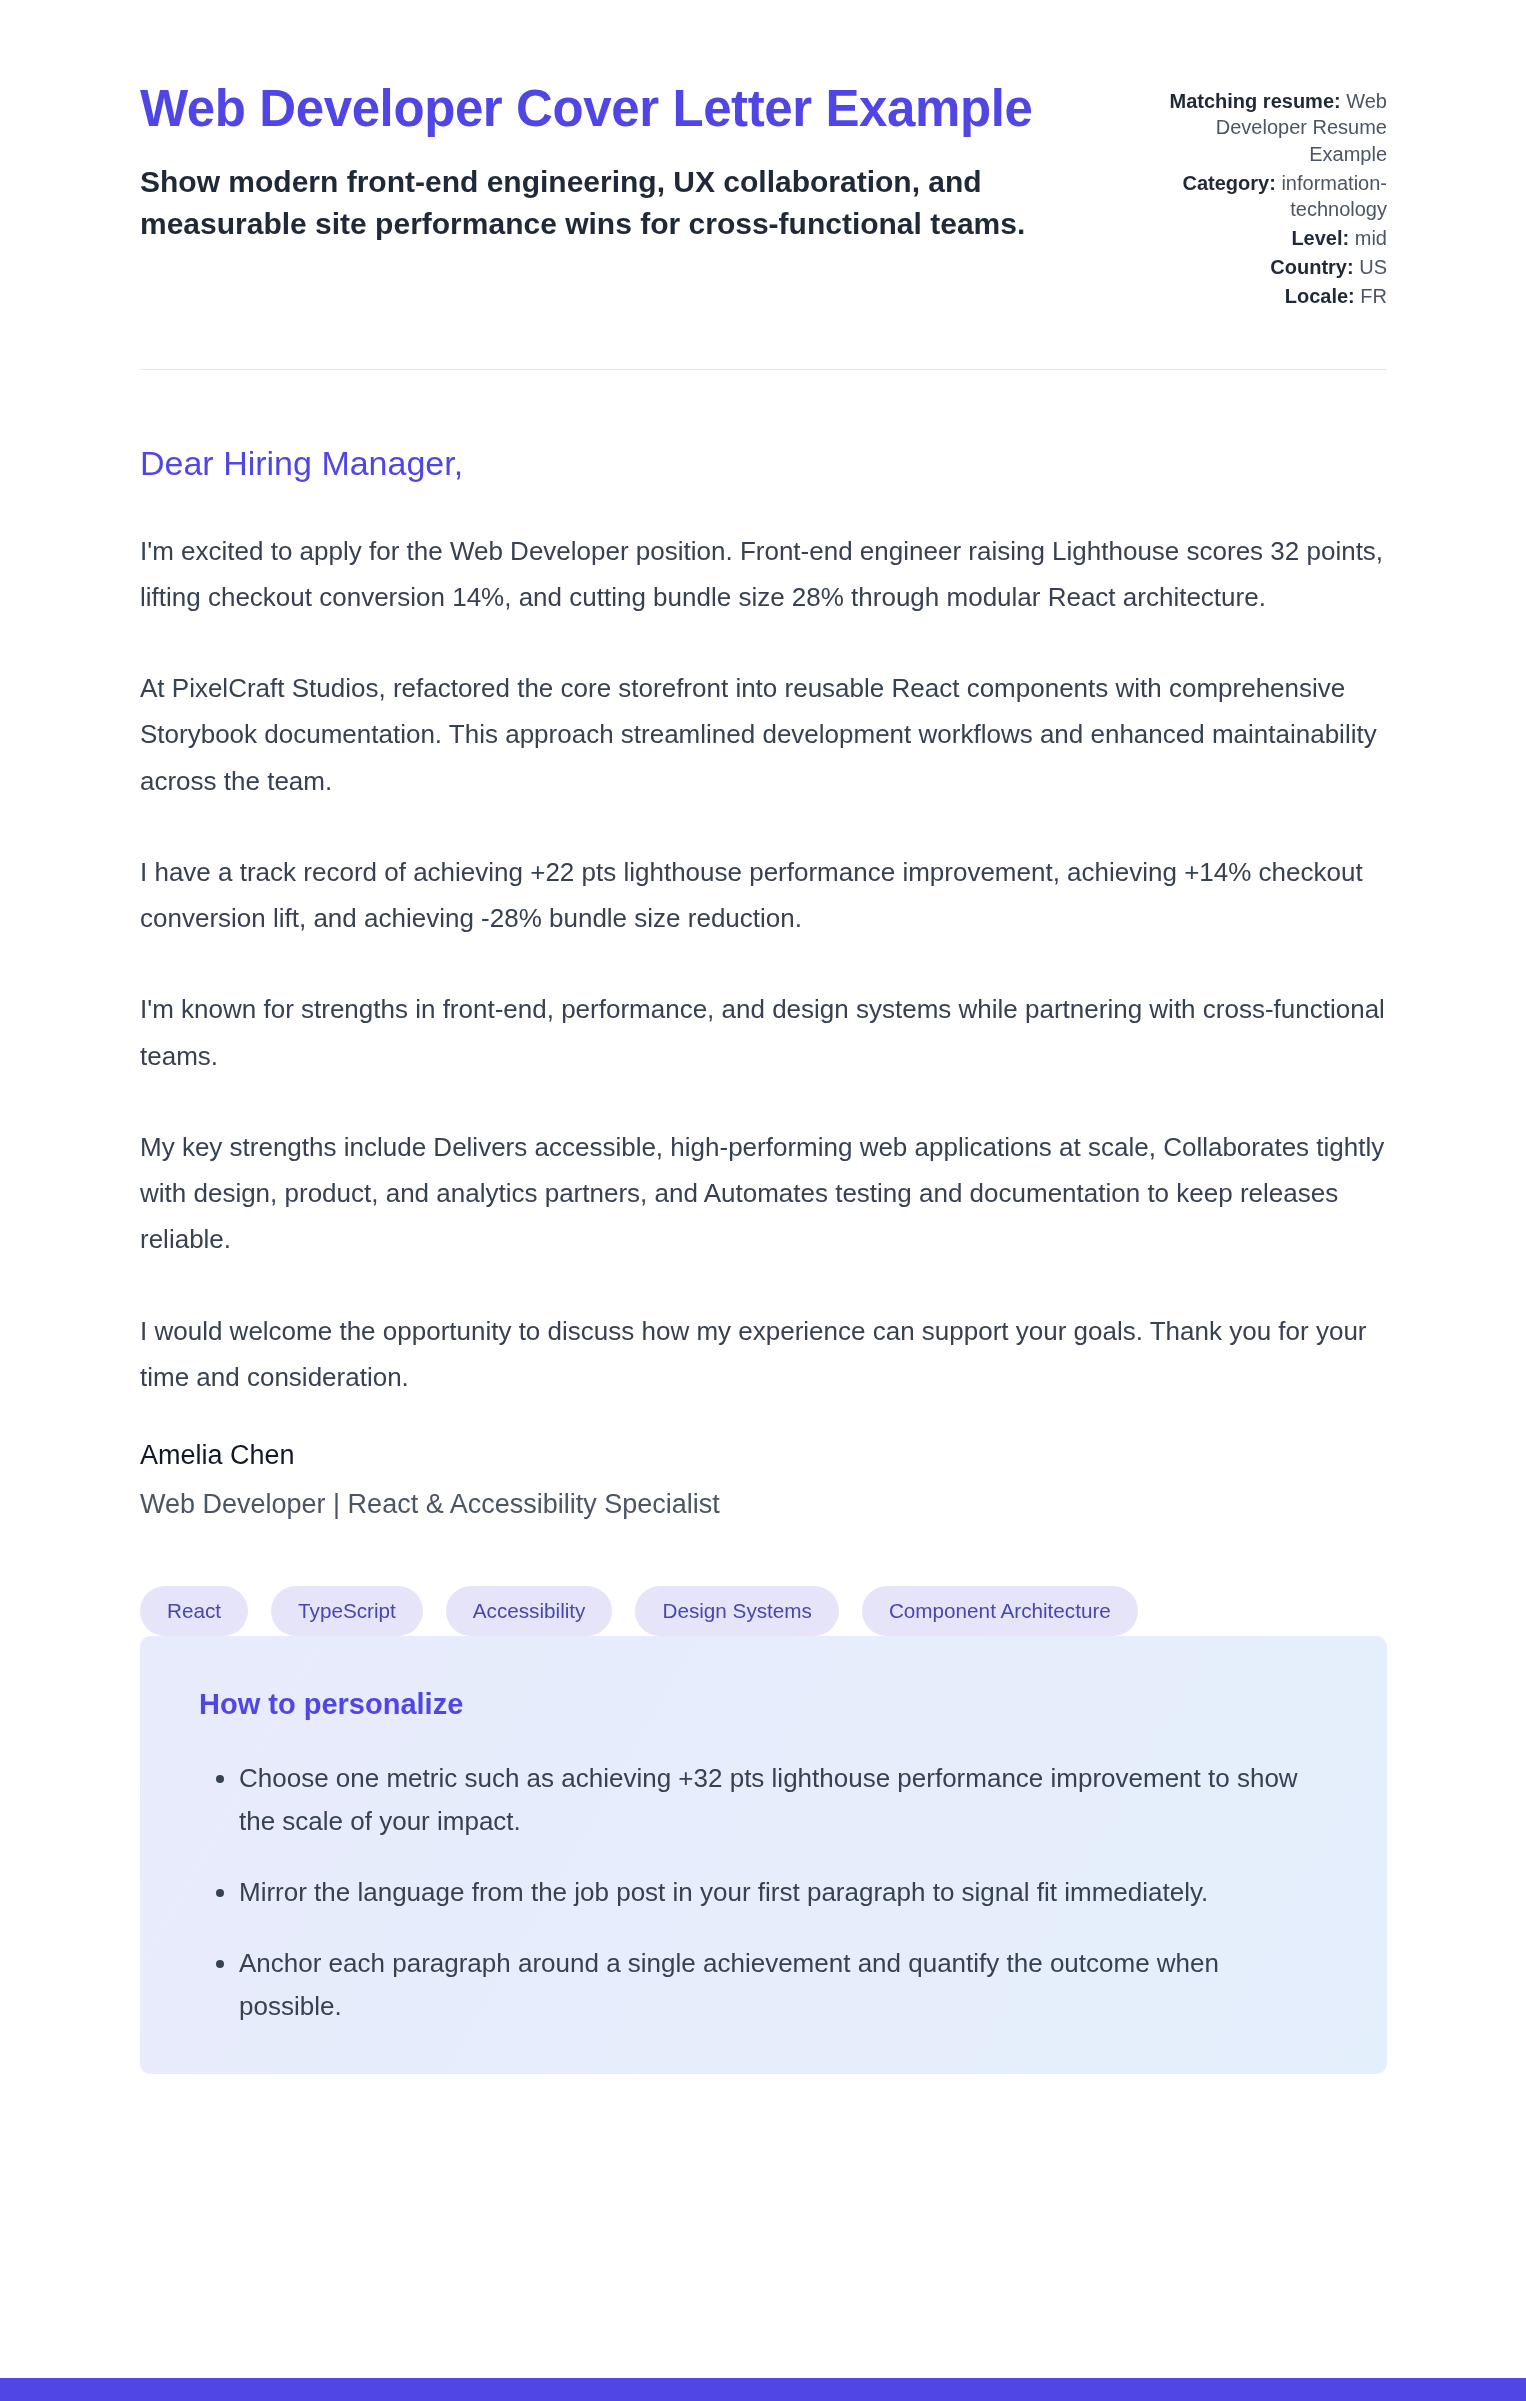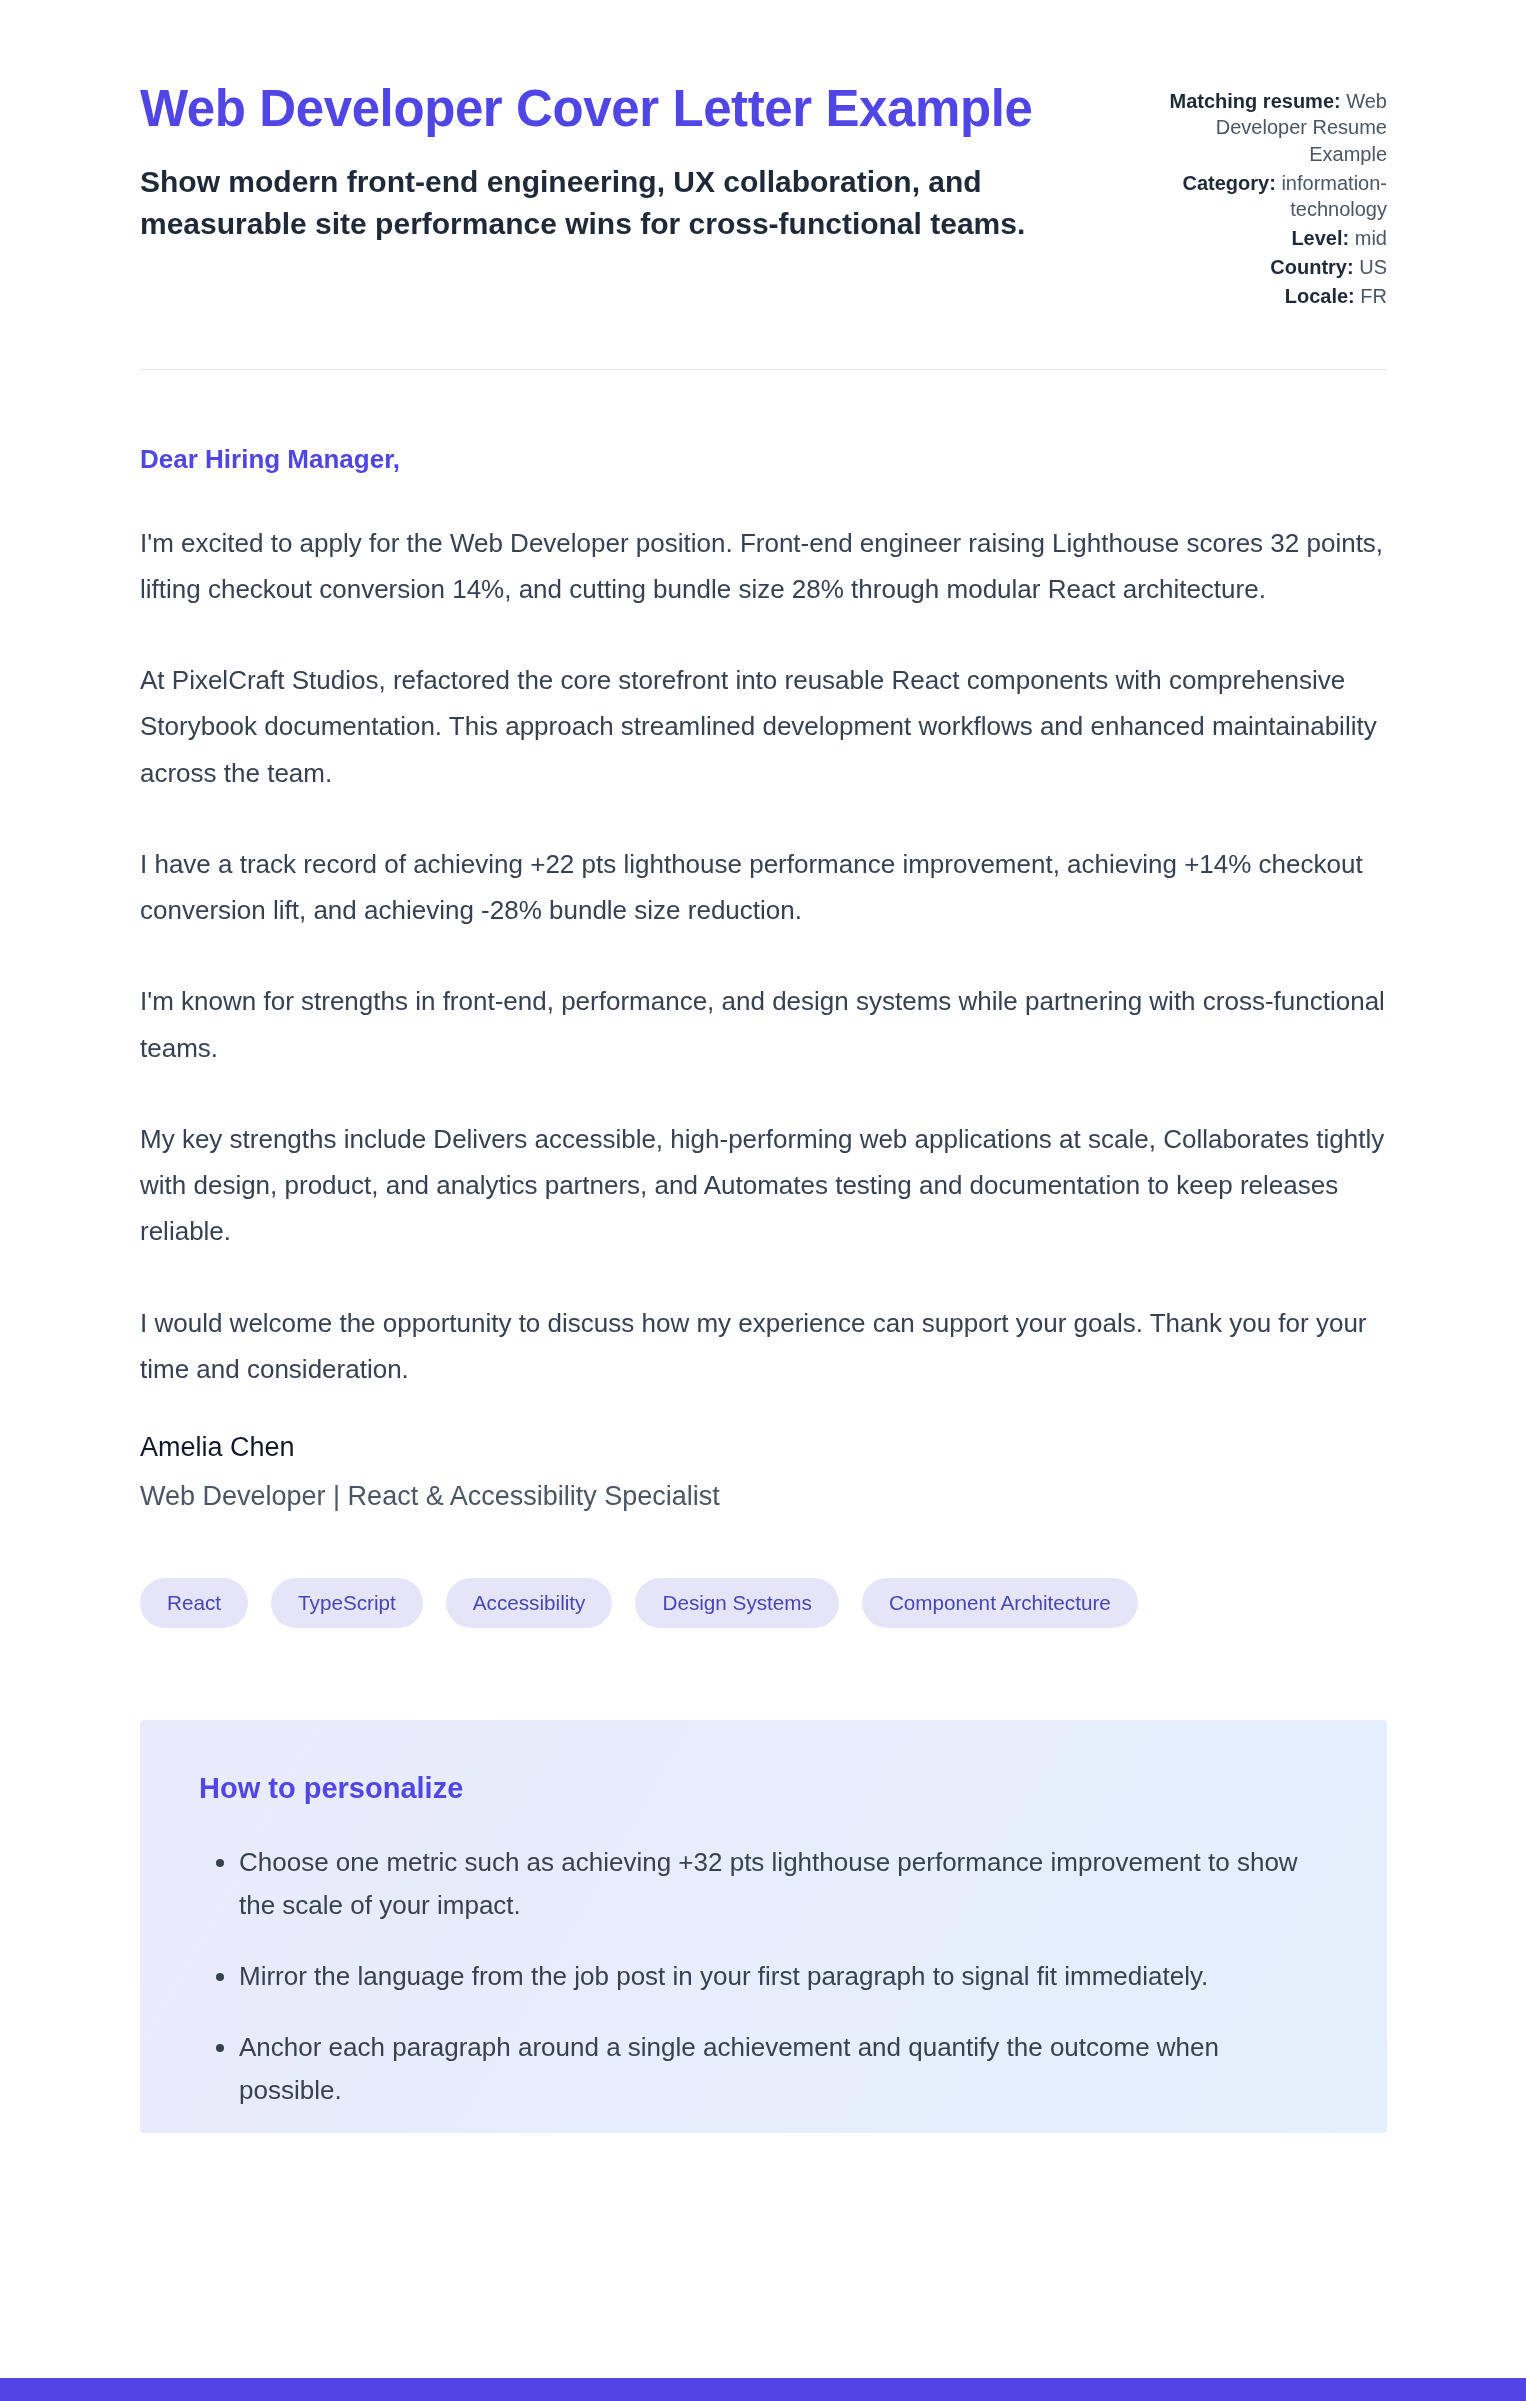--- a/index.html
+++ b/index.html
@@ -51,22 +51,22 @@
   .meta-item { margin-bottom: 2.7px; }
   .meta-label { font-weight: 700; color: #1f2937; }
   
   .divider {
     margin-top: 56px;
     border-bottom: 1.8px solid #e5e7eb;
   }
   
   .salutation {
     margin-top: 74px;
-    font-size: 26px;
-    font-weight: 700;
+    font-size: 34px;
+    font-weight: 400;
     color: var(--accent, #4f46e5);
   }
   .letter p {
     margin-top: 45px;
     font-size: 26px;
     line-height: 1.78;
     color: var(--body-text, #374151);
     max-width: 1248px;
   }
   .signature-name {
@@ -91,24 +91,23 @@
     display: inline-block;
     background: var(--pill-bg, #e6e4f8);
     color: var(--pill-text, #4746b3);
     font-size: 20.7px;
     line-height: 1;
     padding: 14.4px 27px;
     border-radius: 897px;
   }
   
   .panel {
-    margin-top: 92px;
     margin-bottom: 18px;
-    border-radius: 4px;
-    padding: 52px 59px 20px 59px;
+    border-radius: 11px;
+    padding: 52px 59px 45px 59px;
     background: linear-gradient(120deg, #e8ebfb 0%, #e4effc 100%);
   }
   .panel-heading {
     font-size: 29px;
     font-weight: 700;
     color: var(--accent, #4f46e5);
   }
   .panel-bullets {
     margin-top: 36px;
     padding-left: 40px;

